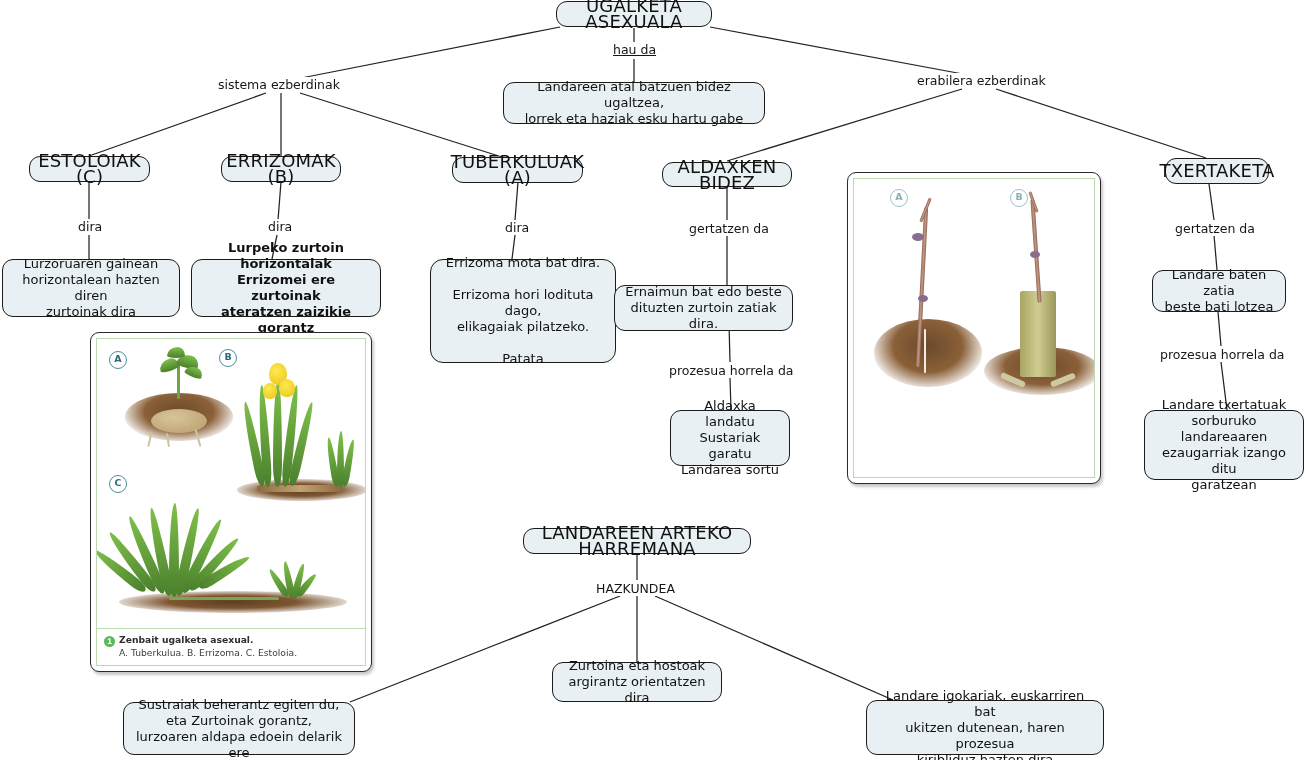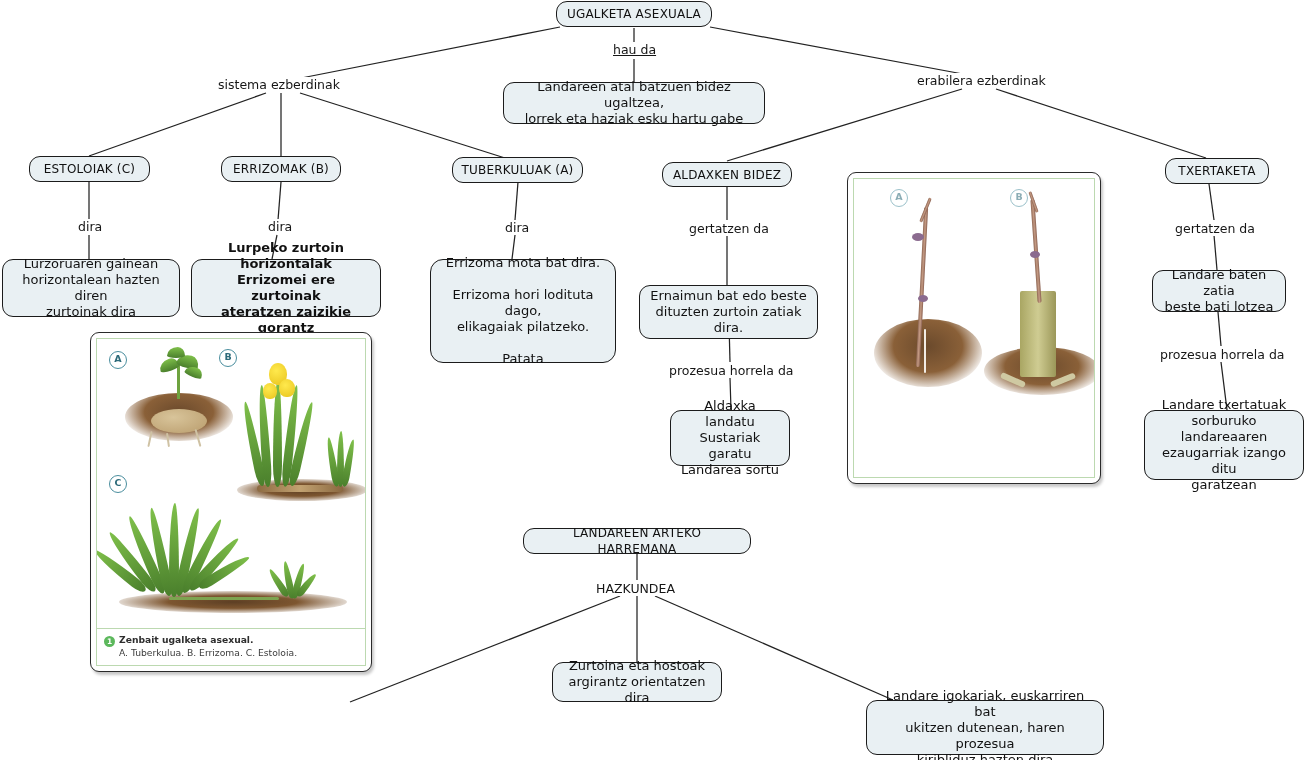--- a/index.html
+++ b/index.html
@@ -35,21 +35,21 @@
     font-size: 13px;
     line-height: 16px;
     text-align: center;
     display: flex;
     align-items: center;
     justify-content: center;
     padding: 4px 8px;
     white-space: pre-line;
   }
   .node.title {
-    font-size: 12px;
+    font-size: 18px;
     letter-spacing: .2px;
   }
   .node.big {
     border-radius: 13px;
   }
   .edge-label {
     position: absolute;
     font-size: 12.5px;
     color: #161616;
     background: #ffffff;
@@ -249,21 +249,21 @@
 Errizomei ere zurtoinak
 ateratzen zaizikie gorantz</div>
 
   <div class="node big" style="left:430px; top:259px; width:186px; height:104px;">Errizoma mota bat dira.
 
 Errizoma hori lodituta dago,
 elikagaiak pilatzeko.
 
 Patata</div>
 
-  <div class="node" style="left:639px; top:285px; width:179px; height:54px;">Ernaimun bat edo beste
+  <div class="node" style="left:614px; top:285px; width:179px; height:46px;">Ernaimun bat edo beste
 dituzten zurtoin zatiak dira.</div>
 
   <div class="edge-label" style="left:666px; top:363px;">prozesua horrela da</div>
 
   <div class="node" style="left:670px; top:410px; width:120px; height:56px;">Aldaxka landatu
 Sustariak garatu
 Landarea sortu</div>
 
   <div class="node" style="left:1152px; top:270px; width:134px; height:42px;">Landare baten zatia
 beste bati lotzea</div>
@@ -272,20 +272,23 @@
 
   <div class="node" style="left:1144px; top:410px; width:160px; height:70px;">Landare txertatuak
 sorburuko landareaaren
 ezaugarriak izango ditu
 garatzean</div>
 
   <div class="node title" style="left:523px; top:528px; width:228px; height:26px;">LANDAREEN ARTEKO HARREMANA</div>
 
   <div class="edge-label" style="left:593px; top:581px;">HAZKUNDEA</div>
 
+  <div class="node" style="left:123px; top:702px; width:232px; height:53px;">Sustraiak beherantz egiten du,
+eta Zurtoinak gorantz,
+lurzoaren aldapa edoein delarik ere</div>
 
   <div class="node" style="left:552px; top:662px; width:170px; height:40px;">Zurtoina eta hostoak
 argirantz orientatzen dira</div>
 
   <div class="node" style="left:866px; top:700px; width:238px; height:55px;">Landare igokariak, euskarriren bat
 ukitzen dutenean, haren prozesua
 kiribliduz hazten dira</div>
 
   <div class="panel" style="left:90px; top:332px; width:282px; height:340px;">
     <div class="panel-inner">

